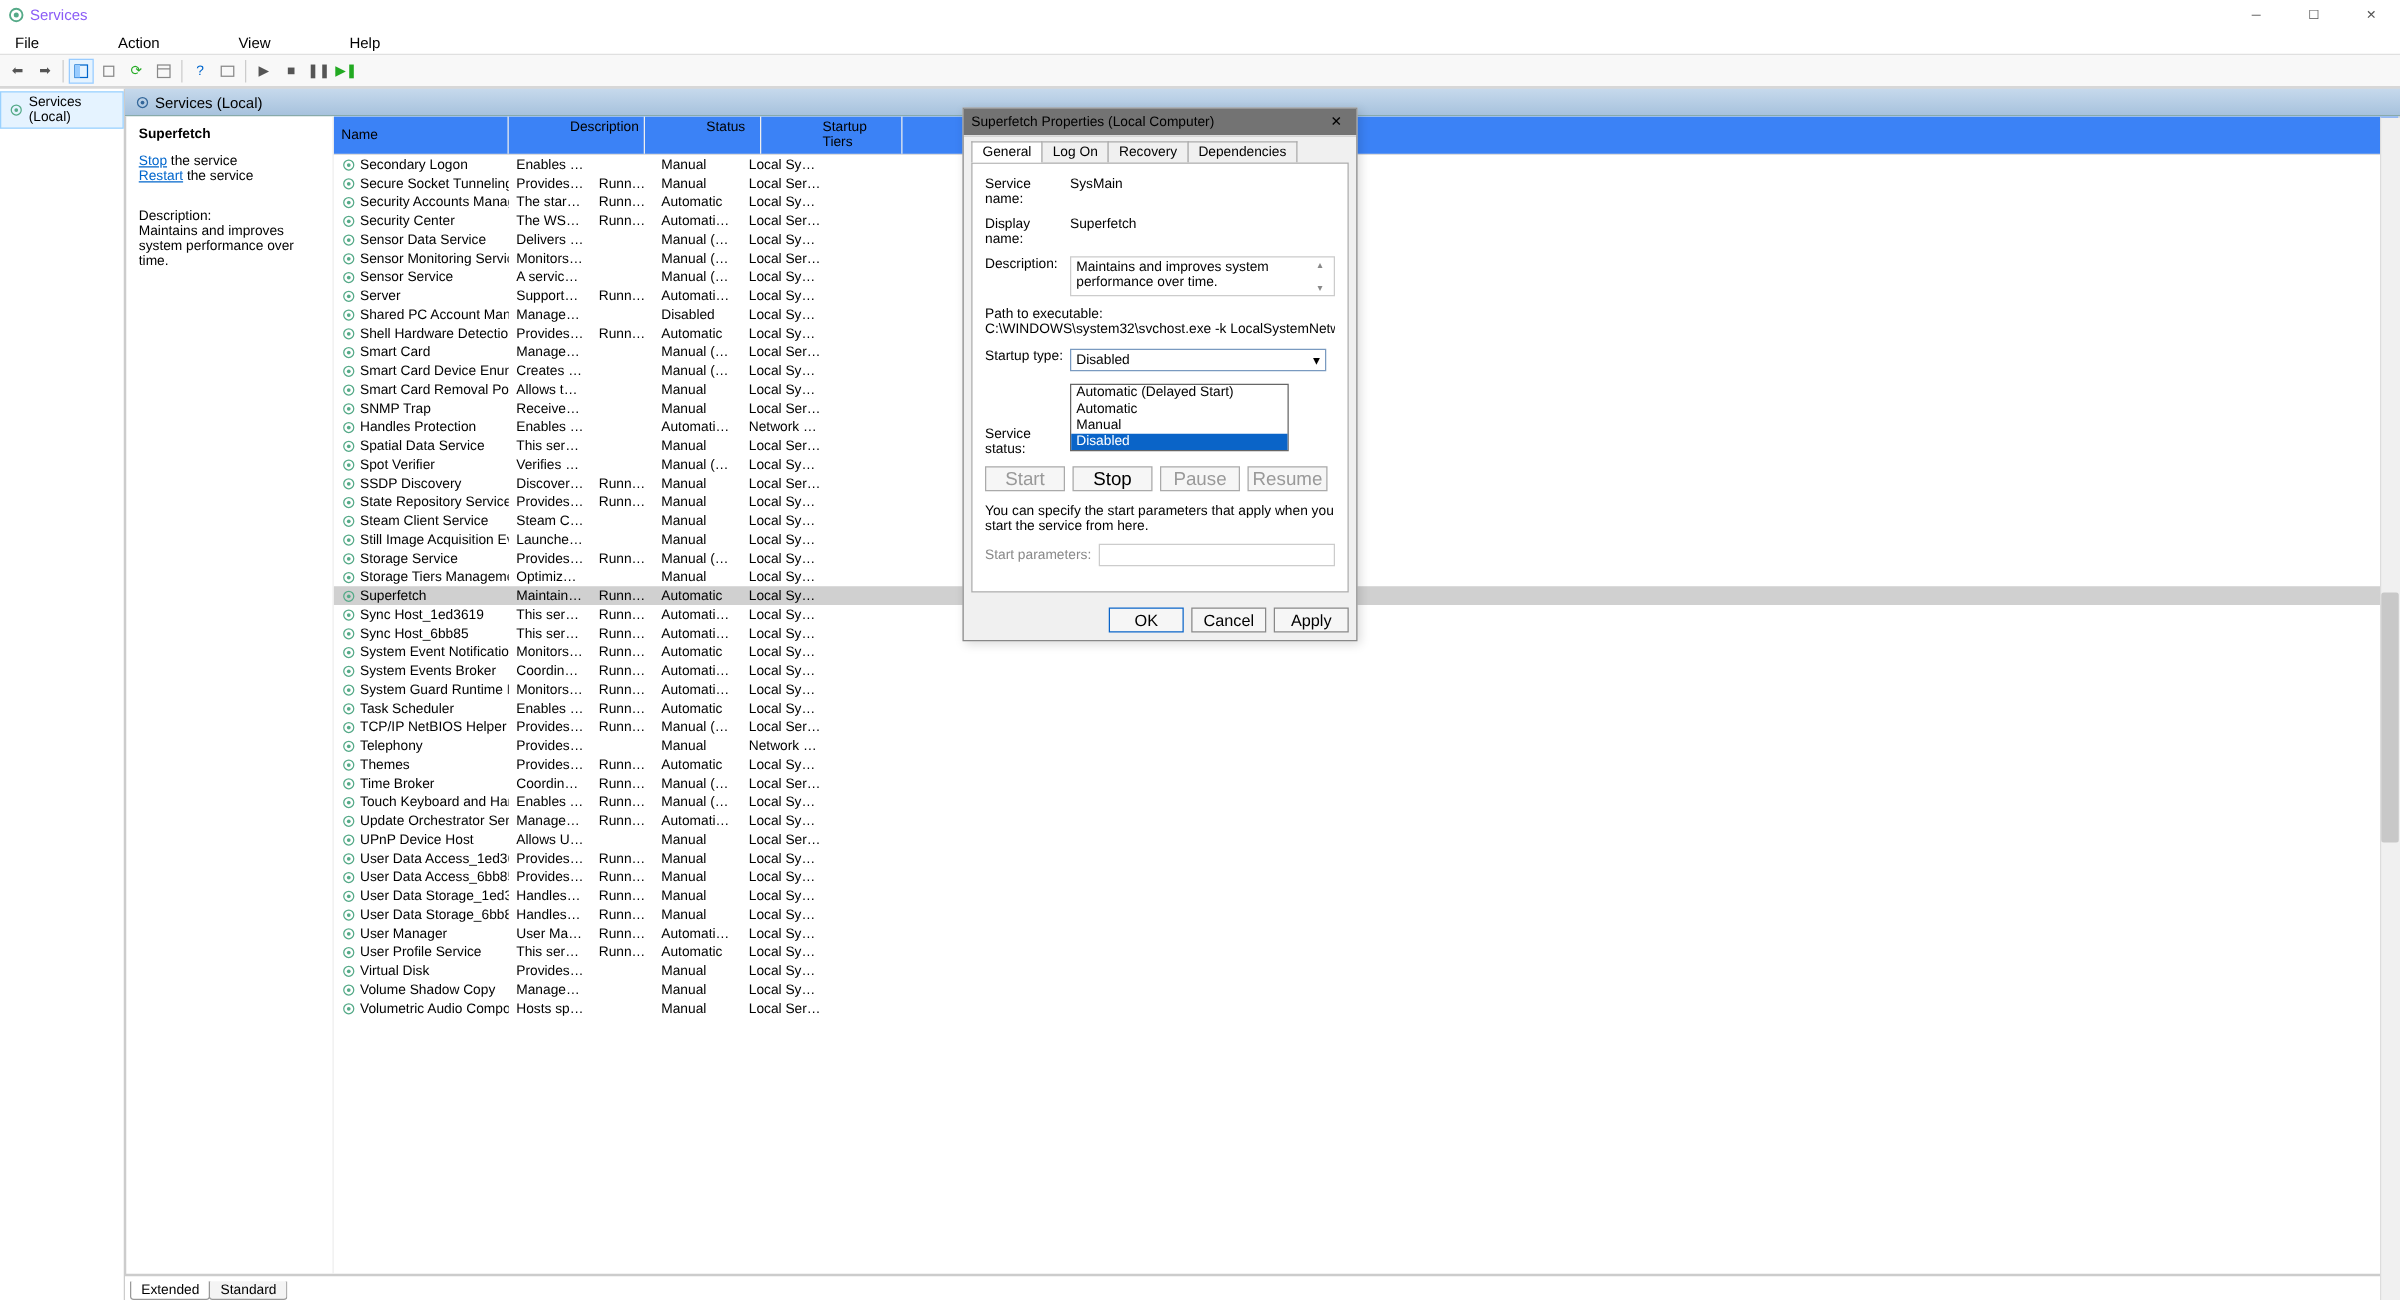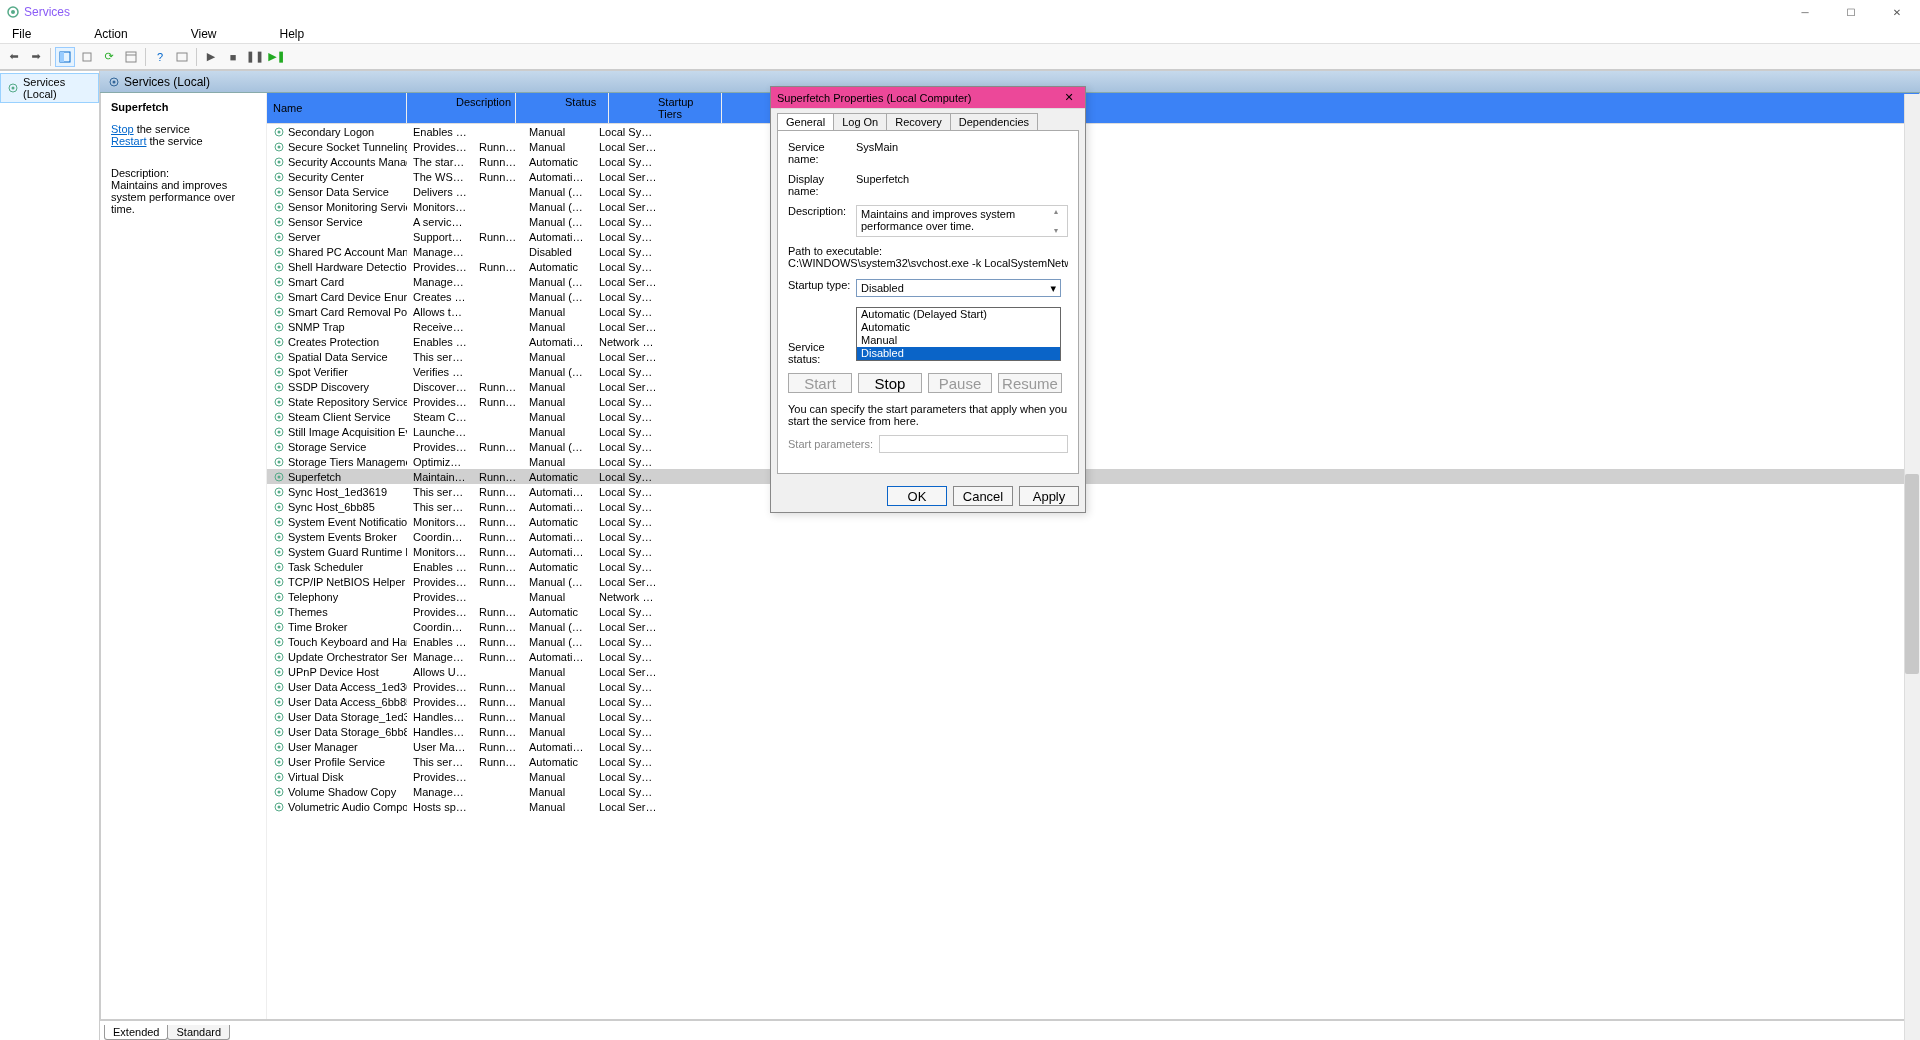--- a/index.html
+++ b/index.html
@@ -48,34 +48,34 @@
 .col-startup { width: 70px; }
 .col-logon { width: 70px; }
 .svc-icon { width:12px; height:12px; flex-shrink:0; }
 
 .bottom-tabs { height: 20px; display: flex; align-items: flex-end; padding-left: 4px; border-top:1px solid #ccc; }
 .btab { border: 1px solid #999; border-top: none; padding: 1px 8px; font-size: 11px; background: #fff; border-radius: 0 0 3px 3px; margin-right: -1px;}
 .btab.inactive { background:#f4f4f4; }
 
 
 .dialog { position: absolute; left: 770px; top: 86px; width: 316px; background: #f0f0f0; border: 1px solid #888; box-shadow: 2px 2px 8px rgba(0,0,0,0.15); font-size: 11px; }
-.dlg-title { height: 22px; display: flex; align-items: center; justify-content: space-between; padding: 0 6px; background: #ec4899; border-bottom: 1px solid #ddd; }
+.dlg-title { height: 22px; display: flex; align-items: center; justify-content: space-between; padding: 0 6px; background: #737373; border-bottom: 1px solid #ddd; }
 .dlg-close { width: 20px; text-align: center; }
 .dlg-tabs { display: flex; padding: 4px 6px 0 6px; }
 .dlg-tab { border: 1px solid #aaa; border-bottom: none; padding: 2px 8px; font-size: 11px; background: #f0f0f0; margin-right: -1px; }
 .dlg-tab.active { background: #fff; position: relative; z-index: 2; }
 .dlg-body { background: #fff; margin: 0 6px 6px 6px; border: 1px solid #aaa; padding: 10px 10px; position: relative; }
 .field-row { display: flex; margin-bottom: 8px; font-size: 11px; align-items: flex-start; }
 .field-row .lbl { width: 68px; flex-shrink:0;}
 .field-row .val { flex: 1; }
 .desc-box { border: 1px solid #ccc; padding: 2px 4px; height: 32px; font-size: 11px; position: relative; flex:1;}
 .desc-scroll { position:absolute; right:1px; top:1px; bottom:1px; width:12px; display:flex; flex-direction:column; justify-content:space-between; color:#888; font-size:8px;}
 .path-block { margin: 4px 0 10px 0; font-size: 11px; }
 .startup-select { width: 205px; height: 18px; border: 1px solid #7a9ac0; background: #fff; padding: 0 4px; font-size: 11px; display:flex; justify-content:space-between; align-items:center;}
-.dropdown-list { position: absolute; left: 78px; top: 176px; width: 205px; background: #fff; border: 1px solid #666; font-size: 11px; z-index: 10; }
+.dropdown-list { position: absolute; left: 78px; top: 176px; width: 175px; background: #fff; border: 1px solid #666; font-size: 11px; z-index: 10; }
 .dropdown-list div { padding: 0 4px; height: 13px; line-height:12px;}
 .dropdown-list .sel { background: #0a64c8; color: #fff; }
 .service-status-row { margin-top: 44px; margin-bottom: 8px; }
 .btn-row { display: flex; gap: 6px; margin-bottom: 10px; }
 .btn-row button { width: 64px; height: 20px; font-size: 15px; border: 1px solid #aaa; background: #f6f6f6; }
 .btn-row button:disabled { color: #999; }
 .hint { font-size: 11px; margin-bottom: 8px; }
 .param-row { display:flex; align-items:center; gap:6px; color:#888; margin-bottom:10px;}
 .param-row input { flex:1; height:18px; border:1px solid #ccc; background:#fff;}
 .dlg-buttons { display: flex; justify-content: flex-end; gap: 6px; padding: 6px; }
@@ -374,21 +374,21 @@
               <div class="cell col-status"></div>
               <div class="cell col-startup">Manual</div>
               <div class="cell col-logon">Local Service</div>
             </div>
             <div class="list-row">
               <div class="cell col-name">
                 <svg class="svc-icon" viewBox="0 0 12 12">
                   <circle cx="6" cy="6" r="4" fill="none" stroke="#5a8" stroke-width="1"></circle>
                   <circle cx="6" cy="6" r="1.5" fill="#5a8"></circle>
                 </svg>
-                <span>Creates Protection</span>
+                <span>Handles Protection</span>
               </div>
               <div class="cell col-desc">Enables the ...</div>
               <div class="cell col-status"></div>
               <div class="cell col-startup">Automatic (D...</div>
               <div class="cell col-logon">Network S...</div>
             </div>
             <div class="list-row">
               <div class="cell col-name">
                 <svg class="svc-icon" viewBox="0 0 12 12">
                   <circle cx="6" cy="6" r="4" fill="none" stroke="#5a8" stroke-width="1"></circle>

